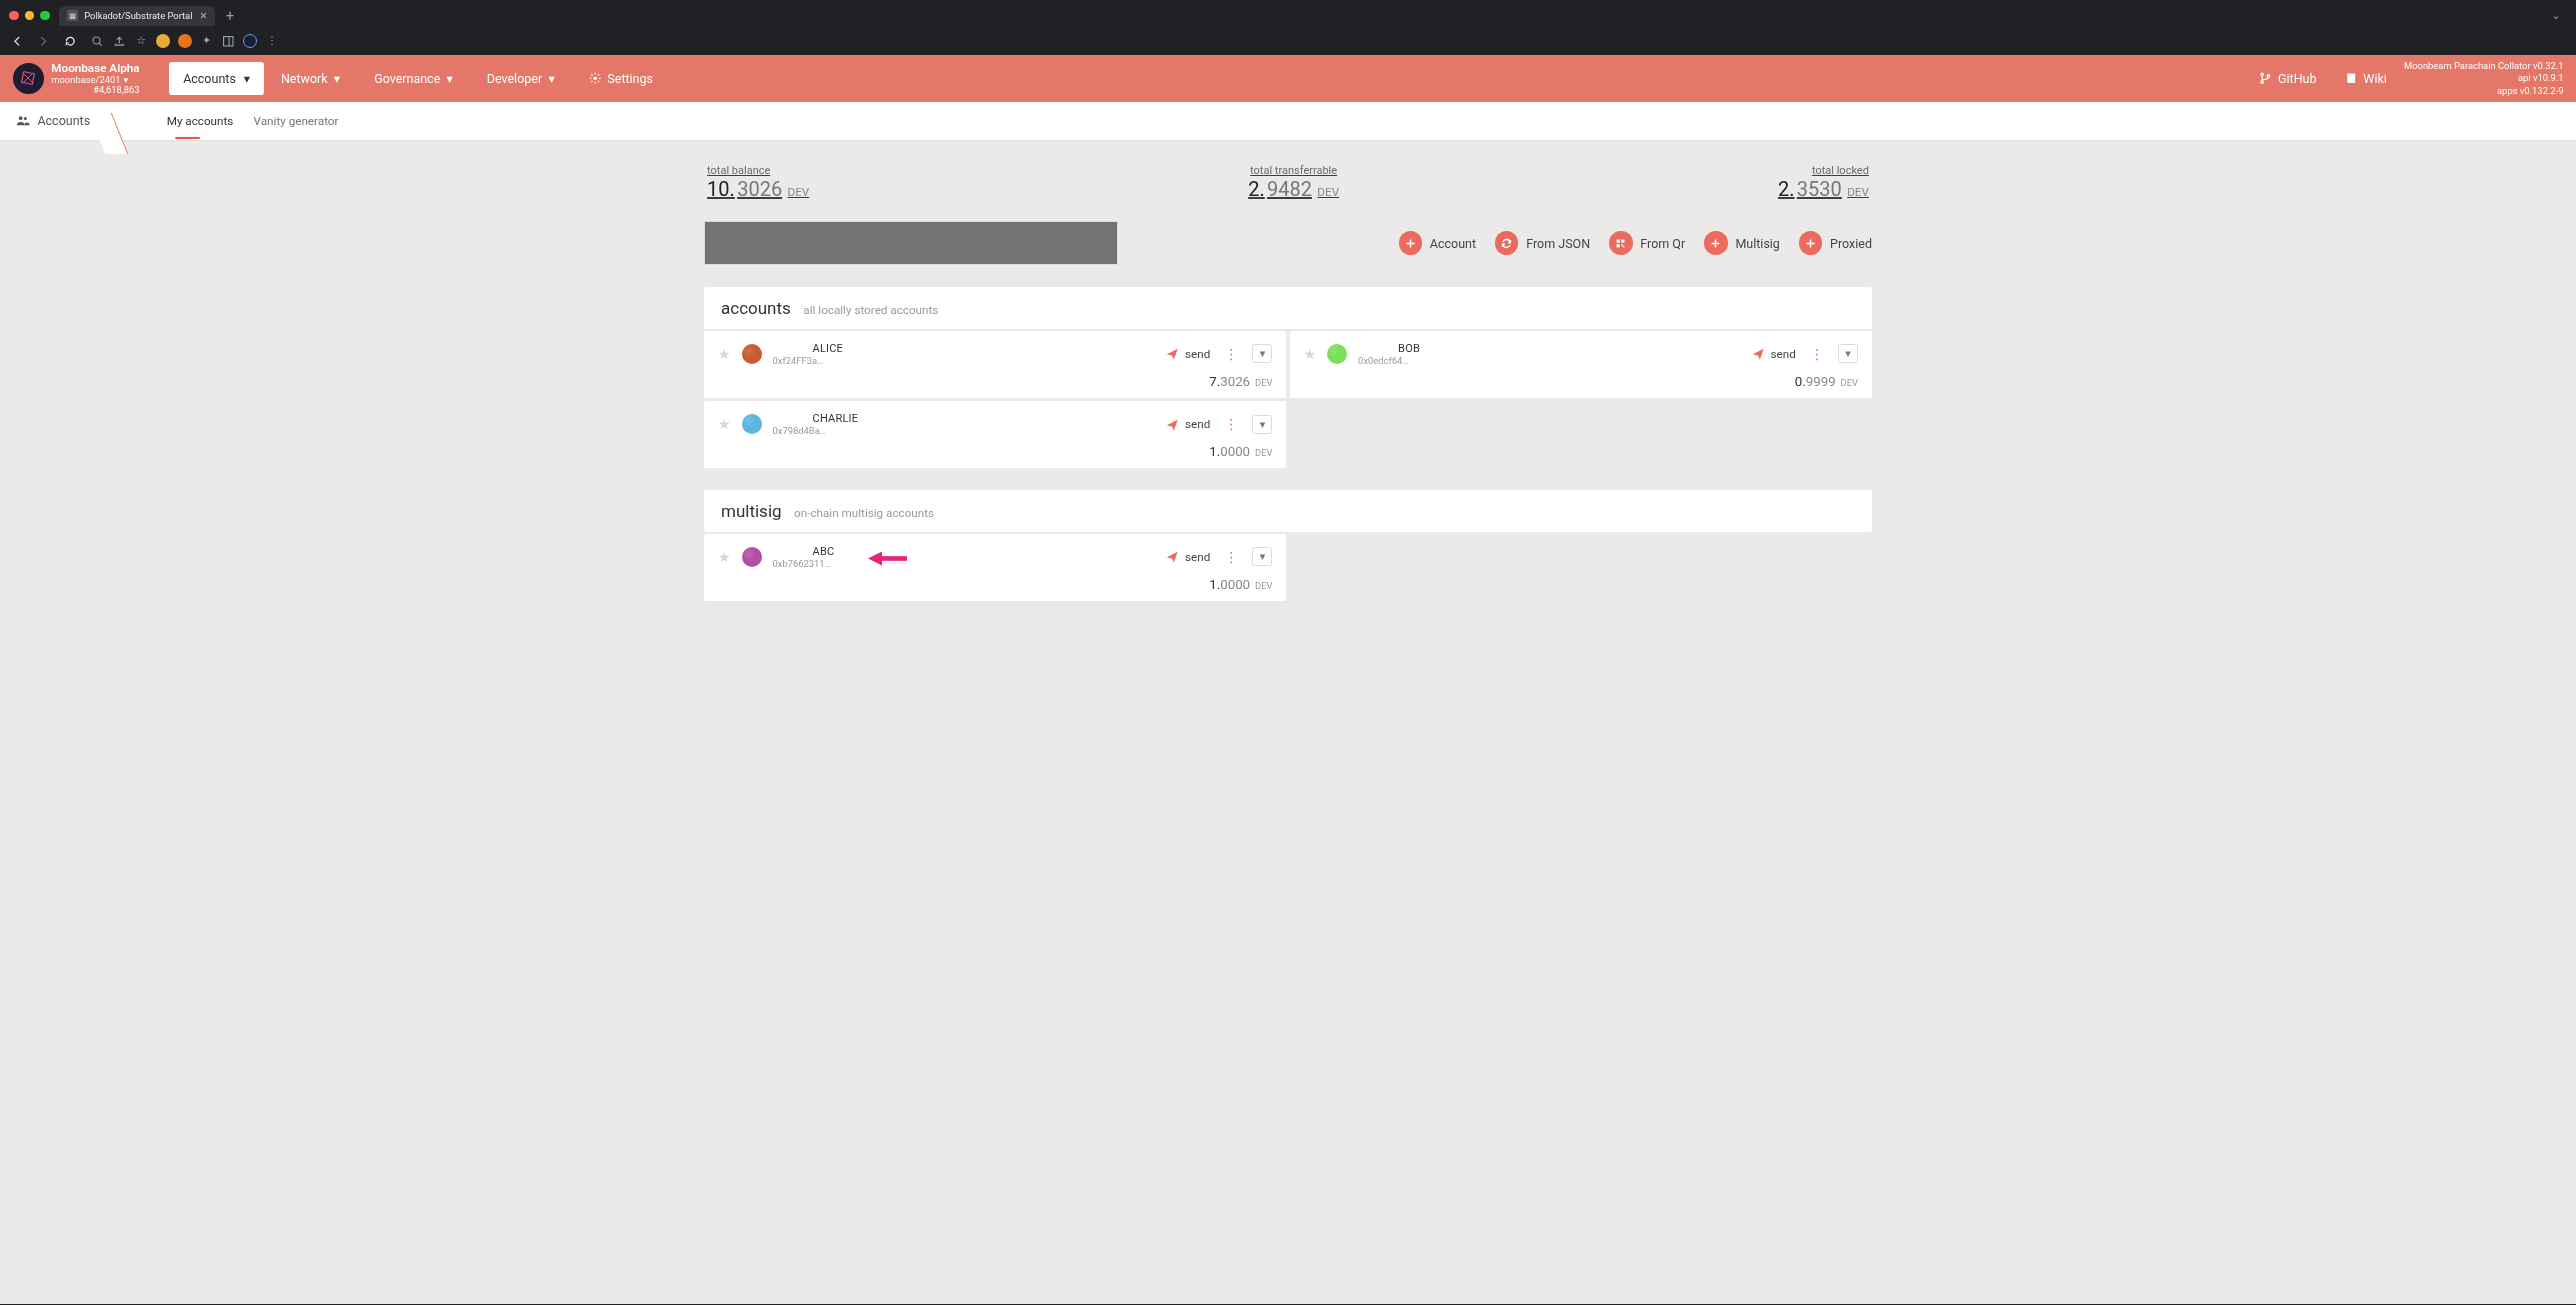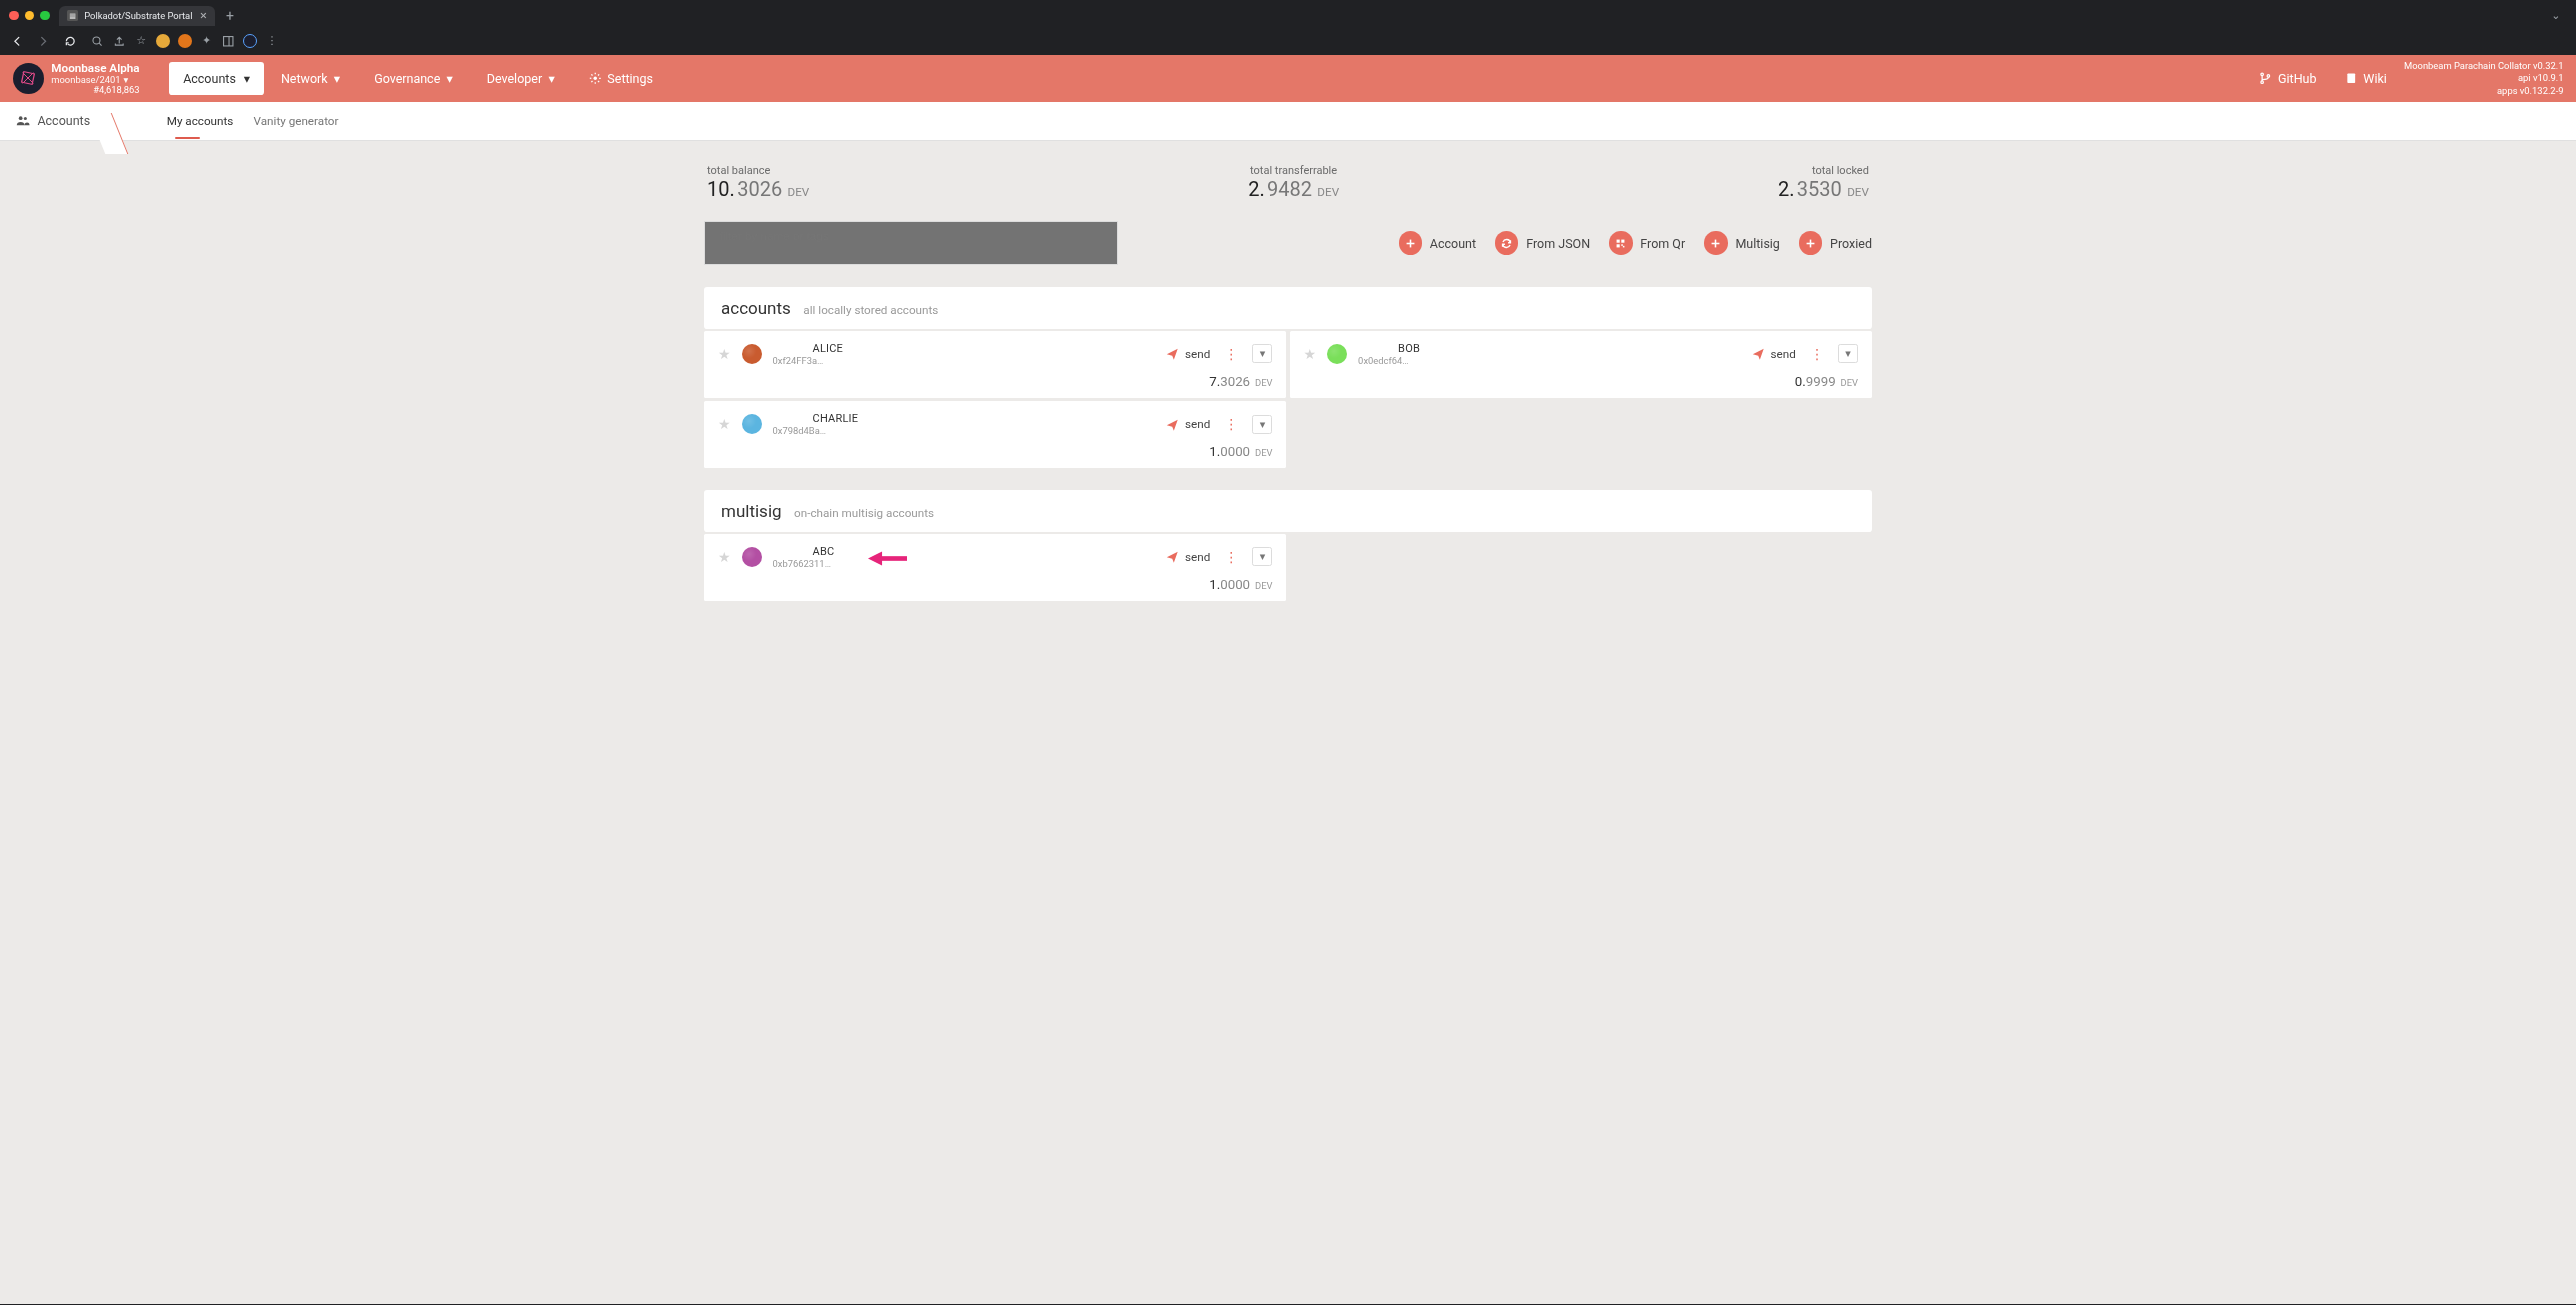--- a/index.html
+++ b/index.html
@@ -92,21 +92,21 @@
   }
   .subtab { color: #777; font-size: 11.7px; cursor: pointer; padding: 11px 1.6px; }
   .subtab.active { color: #333; position: relative; }
   .subtab.active::after {
     content: ""; position: absolute; left: 9.4px; right: 50%; bottom: 0; height: 2.3px;
     background: var(--peach-dark); border-radius: 1.6px;
   }
 
   
   .content { padding: 17px; max-width: 1202px; margin: 0 auto; }
-  .totals { display: flex; justify-content: space-between; padding: 6.2px 3.1px 20px; }
+  .totals { display: flex; justify-content: space-between; padding: 6.2px 3.1px 20px; text-decoration: underline; }
   .total { display: flex; flex-direction: column; }
   .total.left { align-items: flex-start; }
   .total.center { align-items: center; }
   .total.right { align-items: flex-end; }
   .total-label { color: #6b6b6b; font-size: 11px; }
   .total-value { font-size: 20px; color: #222; display: flex; align-items: baseline; gap: 2.3px; }
   .total-value .whole { font-weight: 400; }
   .total-value .frac { color: #777; font-size: 20px; }
   .total-value .unit { color: #888; font-size: 11.7px; margin-left: 3.1px; }
 

